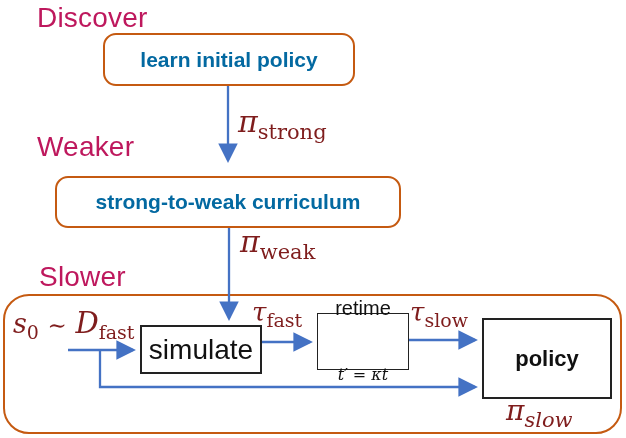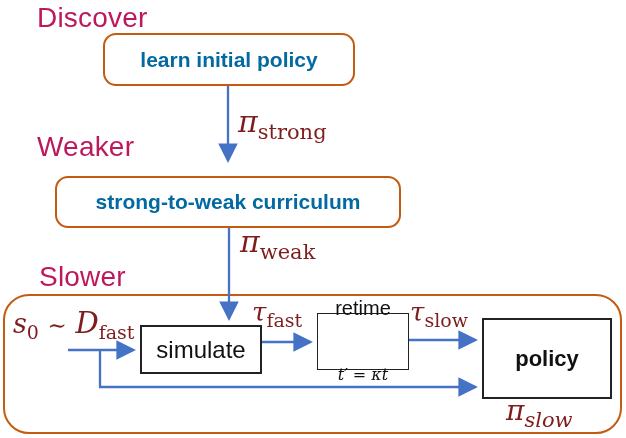--- a/index.html
+++ b/index.html
@@ -86,21 +86,21 @@
   <div class="abs math" style="left:506px;top:394px;font-size:28px;">
     <span class="sym">π</span><sub class="it" style="font-size:21px;">slow</sub>
   </div>
 
   <div class="abs math" style="left:13px;top:306px;font-size:27px;">
     <span class="sym">s</span><sub style="font-size:19px;">0</sub>
     <span style="font-size:23px;">∼</span>
     <span class="sym" style="font-size:29px;">D</span><sub style="font-size:19px;">fast</sub>
   </div>
 
-  <div class="abs kbox" style="left:140px;top:325px;width:118px;height:45px;font-size:24px;justify-content:center;">
+  <div class="abs kbox" style="left:140px;top:325px;width:118px;height:45px;font-size:28px;justify-content:center;">
     <span>simulate</span>
   </div>
 
   <div class="abs kbox thin" style="left:317px;top:313px;width:90px;height:55px;">
     <span class="retime-title">retime</span>
     <span class="retime-formula">t′ = κt</span>
   </div>
 
   <div class="abs kbox" style="left:482px;top:318px;width:126px;height:77px;font-size:22px;font-weight:bold;line-height:1.5;">
     <span>policy</span>

